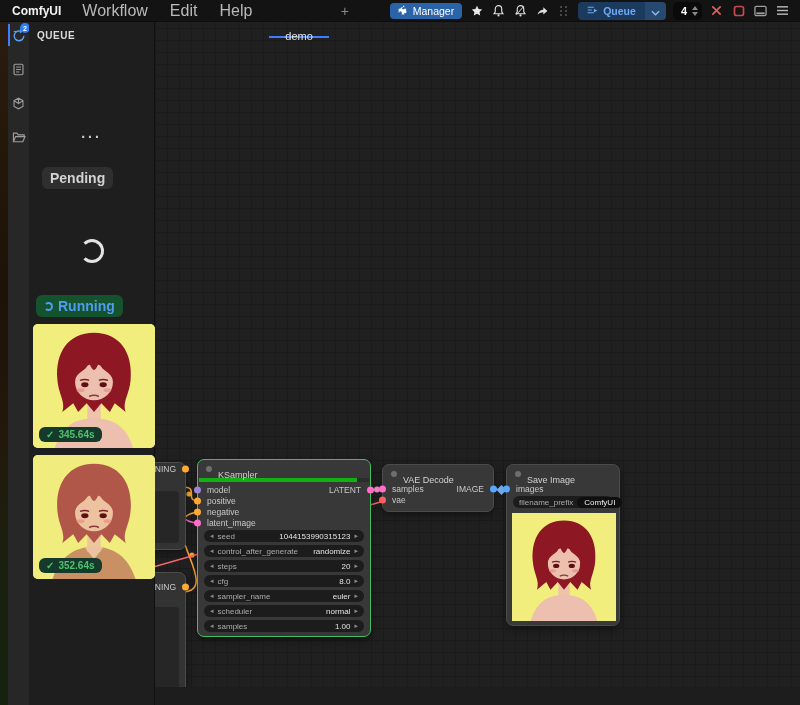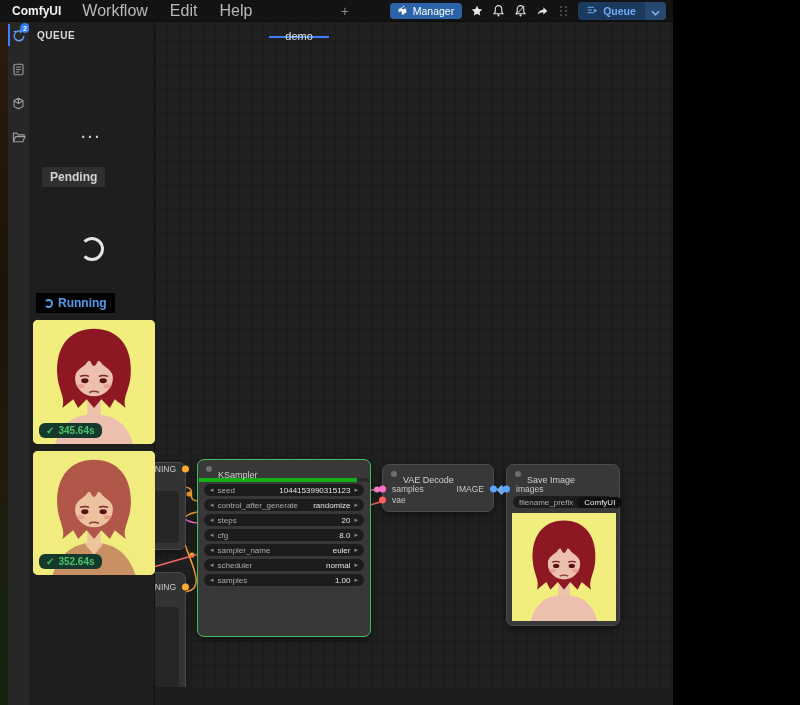--- a/index.html
+++ b/index.html
@@ -1,18 +1,18 @@
 <!DOCTYPE html>
 <html style="--accent: #3d7eff; --run-green: #3fbf5f; --progress: #12b012; --c-model: #9d84d6; --c-cond: #ffa931; --c-latent: #ff6ec7; --c-vae: #ff5e5e; --c-image: #58a6ff;"><head>
 <meta charset="utf-8">
 <style>
   * { margin:0; padding:0; box-sizing:border-box; }
   html,body { background:#000; }
   #app {
-    position:relative; width:673px; height:705px; overflow:hidden;
+    position:relative; width:800px; height:705px; overflow:hidden;
     font-family:"Liberation Sans", sans-serif; background:#1d1d1d; color:#ccc;
     -webkit-font-smoothing:antialiased;
   }
   
   #topbar {
     position:absolute; left:0; top:0; width:800px; height:22px;
     background:#131313; display:flex; align-items:stretch; z-index:10;
     border-bottom:1px solid #0c0c0c;
   }
   .logo { font-weight:bold; font-size:12px; color:#f2f2f2; padding:0 10px 0 12px; align-self:center; }
@@ -52,29 +52,29 @@
   .rail-item.active::before { content:""; position:absolute; left:0; top:2px; bottom:2px; width:2px; background:var(--accent); }
   .rail-badge {
     position:absolute; top:1px; right:-1px; min-width:10px; height:10px; border-radius:6px;
     background:#2f7df6; color:#fff; font-size:7px; font-weight:bold;
     display:flex; align-items:center; justify-content:center; padding:0 2px;
   }
   
   #panel { position:absolute; left:29px; top:22px; width:126px; height:683px; background:#1e1e1e; z-index:6; border-right:1px solid #101010; }
   .panel-title { font-size:10px; letter-spacing:.5px; color:#dcdcdc; font-weight:bold; padding:8px 8px 6px 8px; }
   .more-dots { text-align:center; color:#cfcfcf; font-size:14px; letter-spacing:3px; margin-top:78px; font-weight:bold; }
-  .chip { display:inline-block; background:#2f2f2f; color:#d3d3d3; font-size:12px; font-weight:bold; border-radius:0; padding:3px 8px; }
+  .chip { display:inline-block; background:#2f2f2f; color:#d3d3d3; font-size:14px; font-weight:bold; border-radius:6px; padding:3px 8px; }
   .chip-pending { margin:26px 0 0 13px; }
   .ring {
     width:24px; height:24px; border-radius:50%; border:3px solid #e4e4e4; border-left-color:transparent;
     margin:50px auto 0 auto; animation:rot 1.1s linear infinite;
   }
   @keyframes rot { to { transform:rotate(360deg); } }
   .chip-running {
-    margin:32px 0 0 7px; background:#000000; color:#4f9cf0;
+    margin:32px 0 0 7px; background:#14532d; color:#4f9cf0;
     display:inline-flex; align-items:center; gap:5px;
   }
   .mini-ring { width:9px; height:9px; border-radius:50%; border:2px solid #4f9cf0; border-left-color:transparent; display:inline-block; }
   .thumb { position:relative; width:122px; height:124px; margin:7px 0 0 4px; border-radius:5px; overflow:hidden; background:#f2ee7d; }
   .thumb svg { display:block; width:100%; height:100%; }
   .dur-badge {
     position:absolute; left:6px; bottom:6px; background:#15392b; color:#4cc36d;
     font-size:10px; font-weight:bold; border-radius:6px; padding:2px 7px;
     display:flex; align-items:center; gap:4px;
   }
@@ -360,20 +360,40 @@
     </div>
 
     <div class="node selected" style="left:42px; top:455px; width:174px; height:178px;">
       <div class="node-header">
         <span class="collapse-dot"></span>
         <span class="node-title">KSampler</span>
       </div>
       <div class="progress-track">
           <div class="progress-fill" id="ks-progress" style="width: 93%;"></div>
         </div>
+      <div style="padding-top:2px;">
+        <div class="port-row">
+          <span class="dot in c-model"></span>
+          <span>model</span>
+          <span class="out">LATENT</span>
+          <span class="dot out-dot c-latent"></span>
+        </div>
+        <div class="port-row">
+          <span class="dot in c-cond"></span>
+          <span>positive</span>
+        </div>
+        <div class="port-row">
+          <span class="dot in c-cond"></span>
+          <span>negative</span>
+        </div>
+        <div class="port-row">
+          <span class="dot in c-latent"></span>
+          <span>latent_image</span>
+        </div>
+      </div>
       <div class="widgets" id="ks-widgets">
           <div class="widget">
             <span class="warr">◂</span>
             <span class="wname">seed</span>
             <span class="wval">1044153990315123</span>
             <span class="warr">▸</span>
           </div>
           <div class="widget">
             <span class="warr">◂</span>
             <span class="wname">control_after_generate</span>

